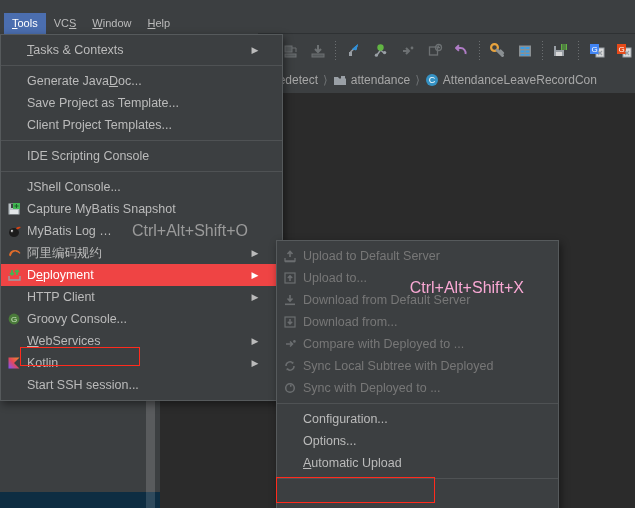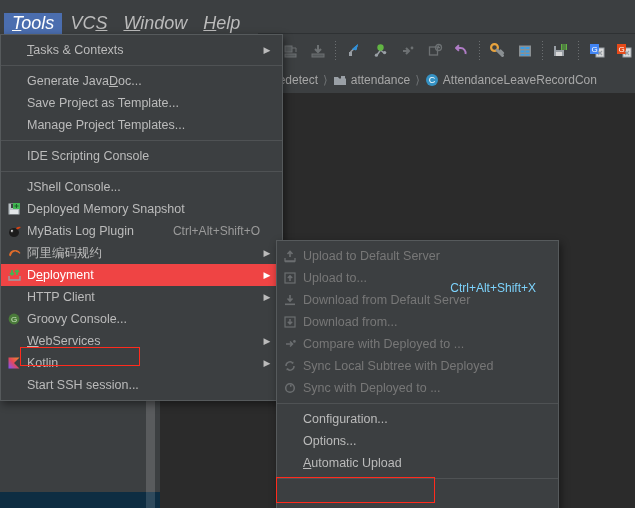--- a/index.html
+++ b/index.html
@@ -64,50 +64,50 @@
     color: #3a7bd5; font-size: 14.5px;
   }
   .hint-row { position: absolute; white-space: nowrap; color: #2d7fe0; }
 
   
   .menubar {
     position: absolute; left: 0; top: 12px; width: 258px; height: 22px;
     display: flex; align-items: center; background: #3c3f41; padding-left: 4px;
   }
   .mb-item {
-    font-size: 18px; color: #bbbbbb; padding: 3px 8px 3px 8px; line-height: 15px; font-style: italic;
+    font-size: 11px; color: #bbbbbb; padding: 3px 8px 3px 8px; line-height: 15px;
   }
   .mb-item.active { background: #4b6eaf; color: #ffffff; }
   .mb-item u { text-decoration: underline; }
 
   
   .menu {
     position: absolute;
     background: #3c3f41;
     border: 1px solid #565a5c;
     box-shadow: 2px 3px 8px rgba(0,0,0,.45);
     padding: 4px 0;
   }
   #menu-tools { left: 0px; top: 34px; width: 283px; }
   #menu-deployment { left: 276px; top: 240px; width: 283px; }
 
   .mi {
     position: relative; display: flex; align-items: center;
-    height: 22px; padding: 0 8px 0 0; font-size: 12.5px; color: #bbbbbb;
+    height: 22px; padding: 0 20px 0 0; font-size: 12.5px; color: #bbbbbb;
     white-space: nowrap;
     justify-content: flex-end;
   }
   .mi .ic { width: 26px; min-width: 26px; height: 20px; display: flex; align-items: center; justify-content: center; }
   .mi .lbl { flex: 1 1 auto; overflow: hidden; text-overflow: ellipsis; }
-  .mi .acc { color: #9a9a9a; font-size: 12px; padding-left: 14px; }
+  .mi .acc { color: #9a9a9a; font-size: 16px; padding-left: 14px; }
   .mi .arrow { width: 14px; min-width: 14px; text-align: center; color: #bbbbbb; font-size: 9px; }
   .mi.sel { background: #ef4444; color: #ffffff; }
   .mi.sel .arrow { color: #ffffff; }
   .mi.dis { color: #777777; }
-  .mi.dis .acc { color: #7dd3fc; margin-top: 20px; }
+  .mi.dis .acc { color: #f9a8d4; margin-top: 20px; }
   .mi u { text-decoration: underline; }
   .msep { height: 1px; background: #4f5254; margin: 4px 0; }
 
   
   .redbox { position: absolute; border: 1.6px solid #ff2b1d; pointer-events: none; }
   #rb-ssh { left: 20px; top: 347px; width: 120px; height: 19px; }
   #rb-brh { left: 276px; top: 477px; width: 159px; height: 26px; }
 
   .icon-svg { display: block; }
 </style>
@@ -300,21 +300,21 @@
       <span class="lbl">Generate Java<u>D</u>oc...</span>
       <span class="arrow"></span>
     </div>
     <div class="mi">
       <span class="ic"></span>
       <span class="lbl">Save Project as Template...</span>
       <span class="arrow"></span>
     </div>
     <div class="mi">
       <span class="ic"></span>
-      <span class="lbl">Manage Project Templates...</span>
+      <span class="lbl">Client Project Templates...</span>
       <span class="arrow"></span>
     </div>
     <div class="msep"></div>
 
     <div class="mi">
       <span class="ic"></span>
       <span class="lbl">IDE Scripting Console</span>
       <span class="arrow"></span>
     </div>
     <div class="msep"></div>
@@ -328,21 +328,21 @@
     <div class="mi">
       <span class="ic">
         <svg class="icon-svg" width="14" height="14" viewBox="0 0 14 14">
           <rect x="1.5" y="1.5" width="11" height="11" fill="#b8c0c4"></rect>
           <rect x="4" y="2" width="6" height="4" fill="#3c3f41"></rect>
           <rect x="3" y="8" width="8" height="4" fill="#e3e6e8"></rect>
           <path d="M6 1 h7 v6 h-7 z" fill="#3fb950" opacity="0.95"></path>
           <path d="M9.5 2 v4 M7.5 4 h4" stroke="#1e5c2a" stroke-width="1"></path>
         </svg>
       </span>
-      <span class="lbl">Deployed Memory Snapshot</span>
+      <span class="lbl">Capture MyBatis Snapshot</span>
       <span class="arrow"></span>
     </div>
 
     <div class="mi">
       <span class="ic">
         <svg class="icon-svg" width="15" height="14" viewBox="0 0 15 14">
           <ellipse cx="7" cy="8.5" rx="5" ry="4.5" fill="#1c1c1c"></ellipse>
           <circle cx="5" cy="7" r="1.2" fill="#ffffff"></circle>
           <circle cx="5.1" cy="7.1" r="0.6" fill="#000000"></circle>
           <path d="M9 4 q3 -2 5 -1 q-2 2 -4 2.5 z" fill="#d84315"></path>

